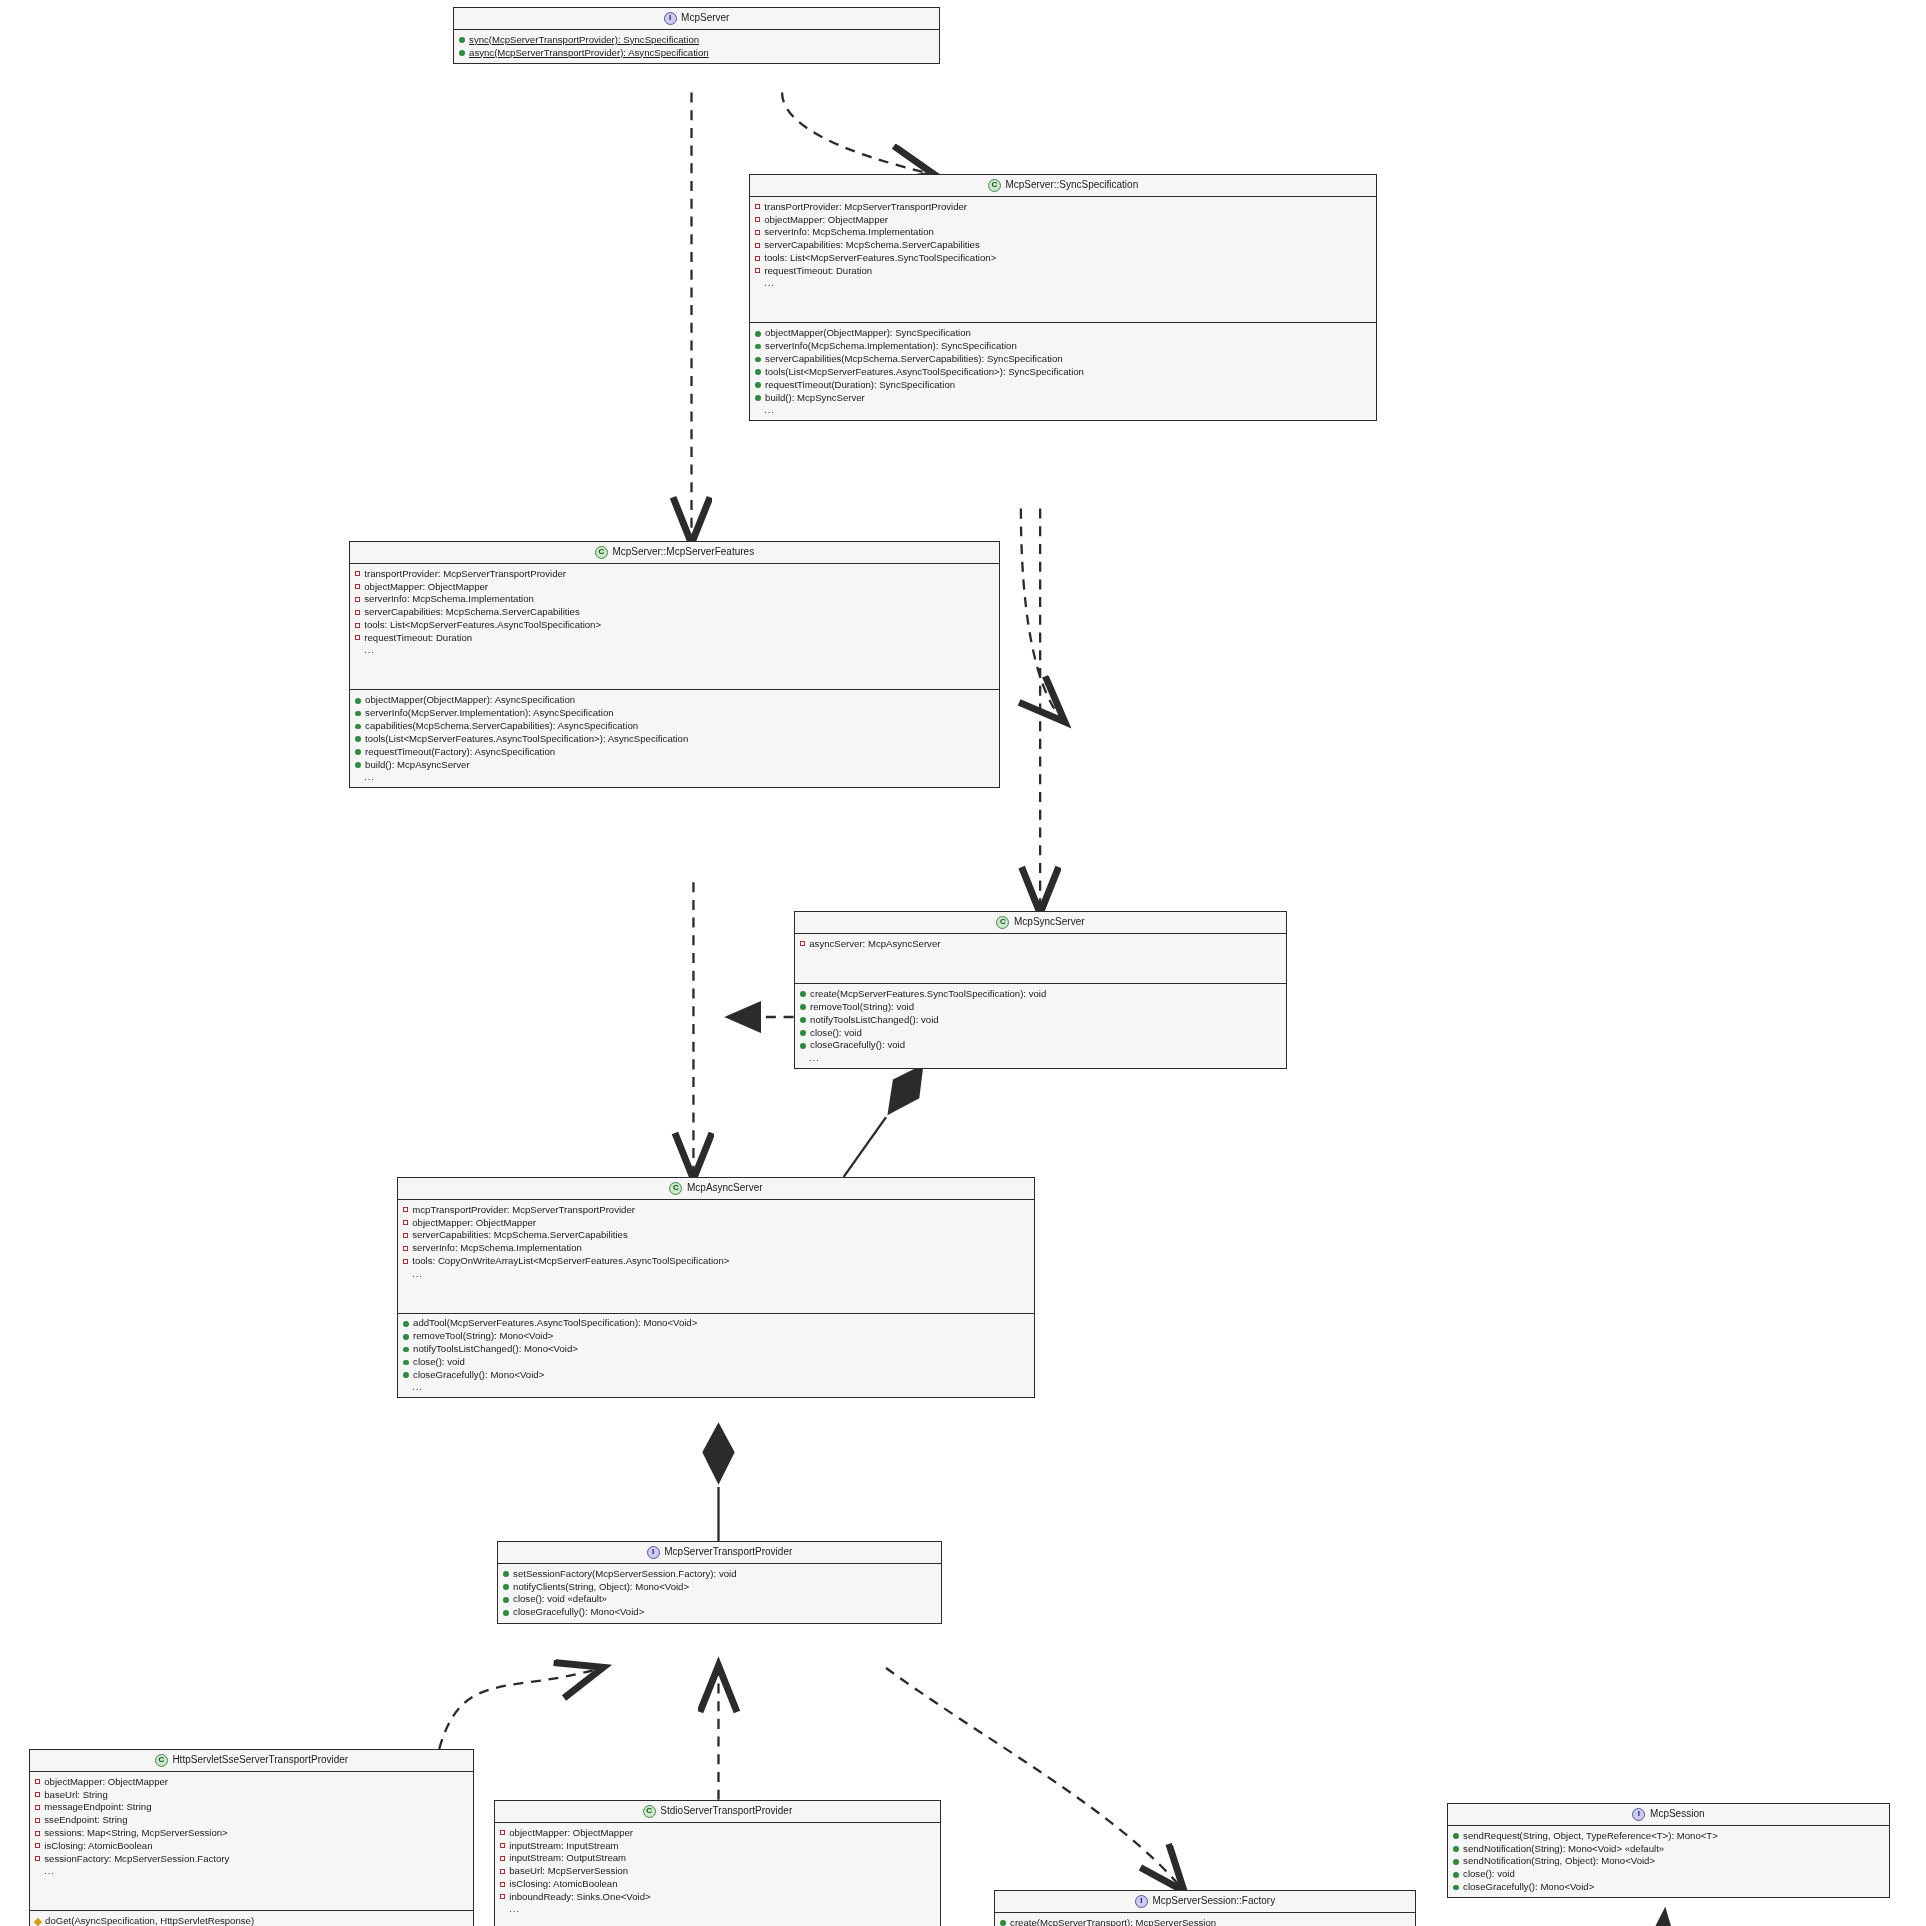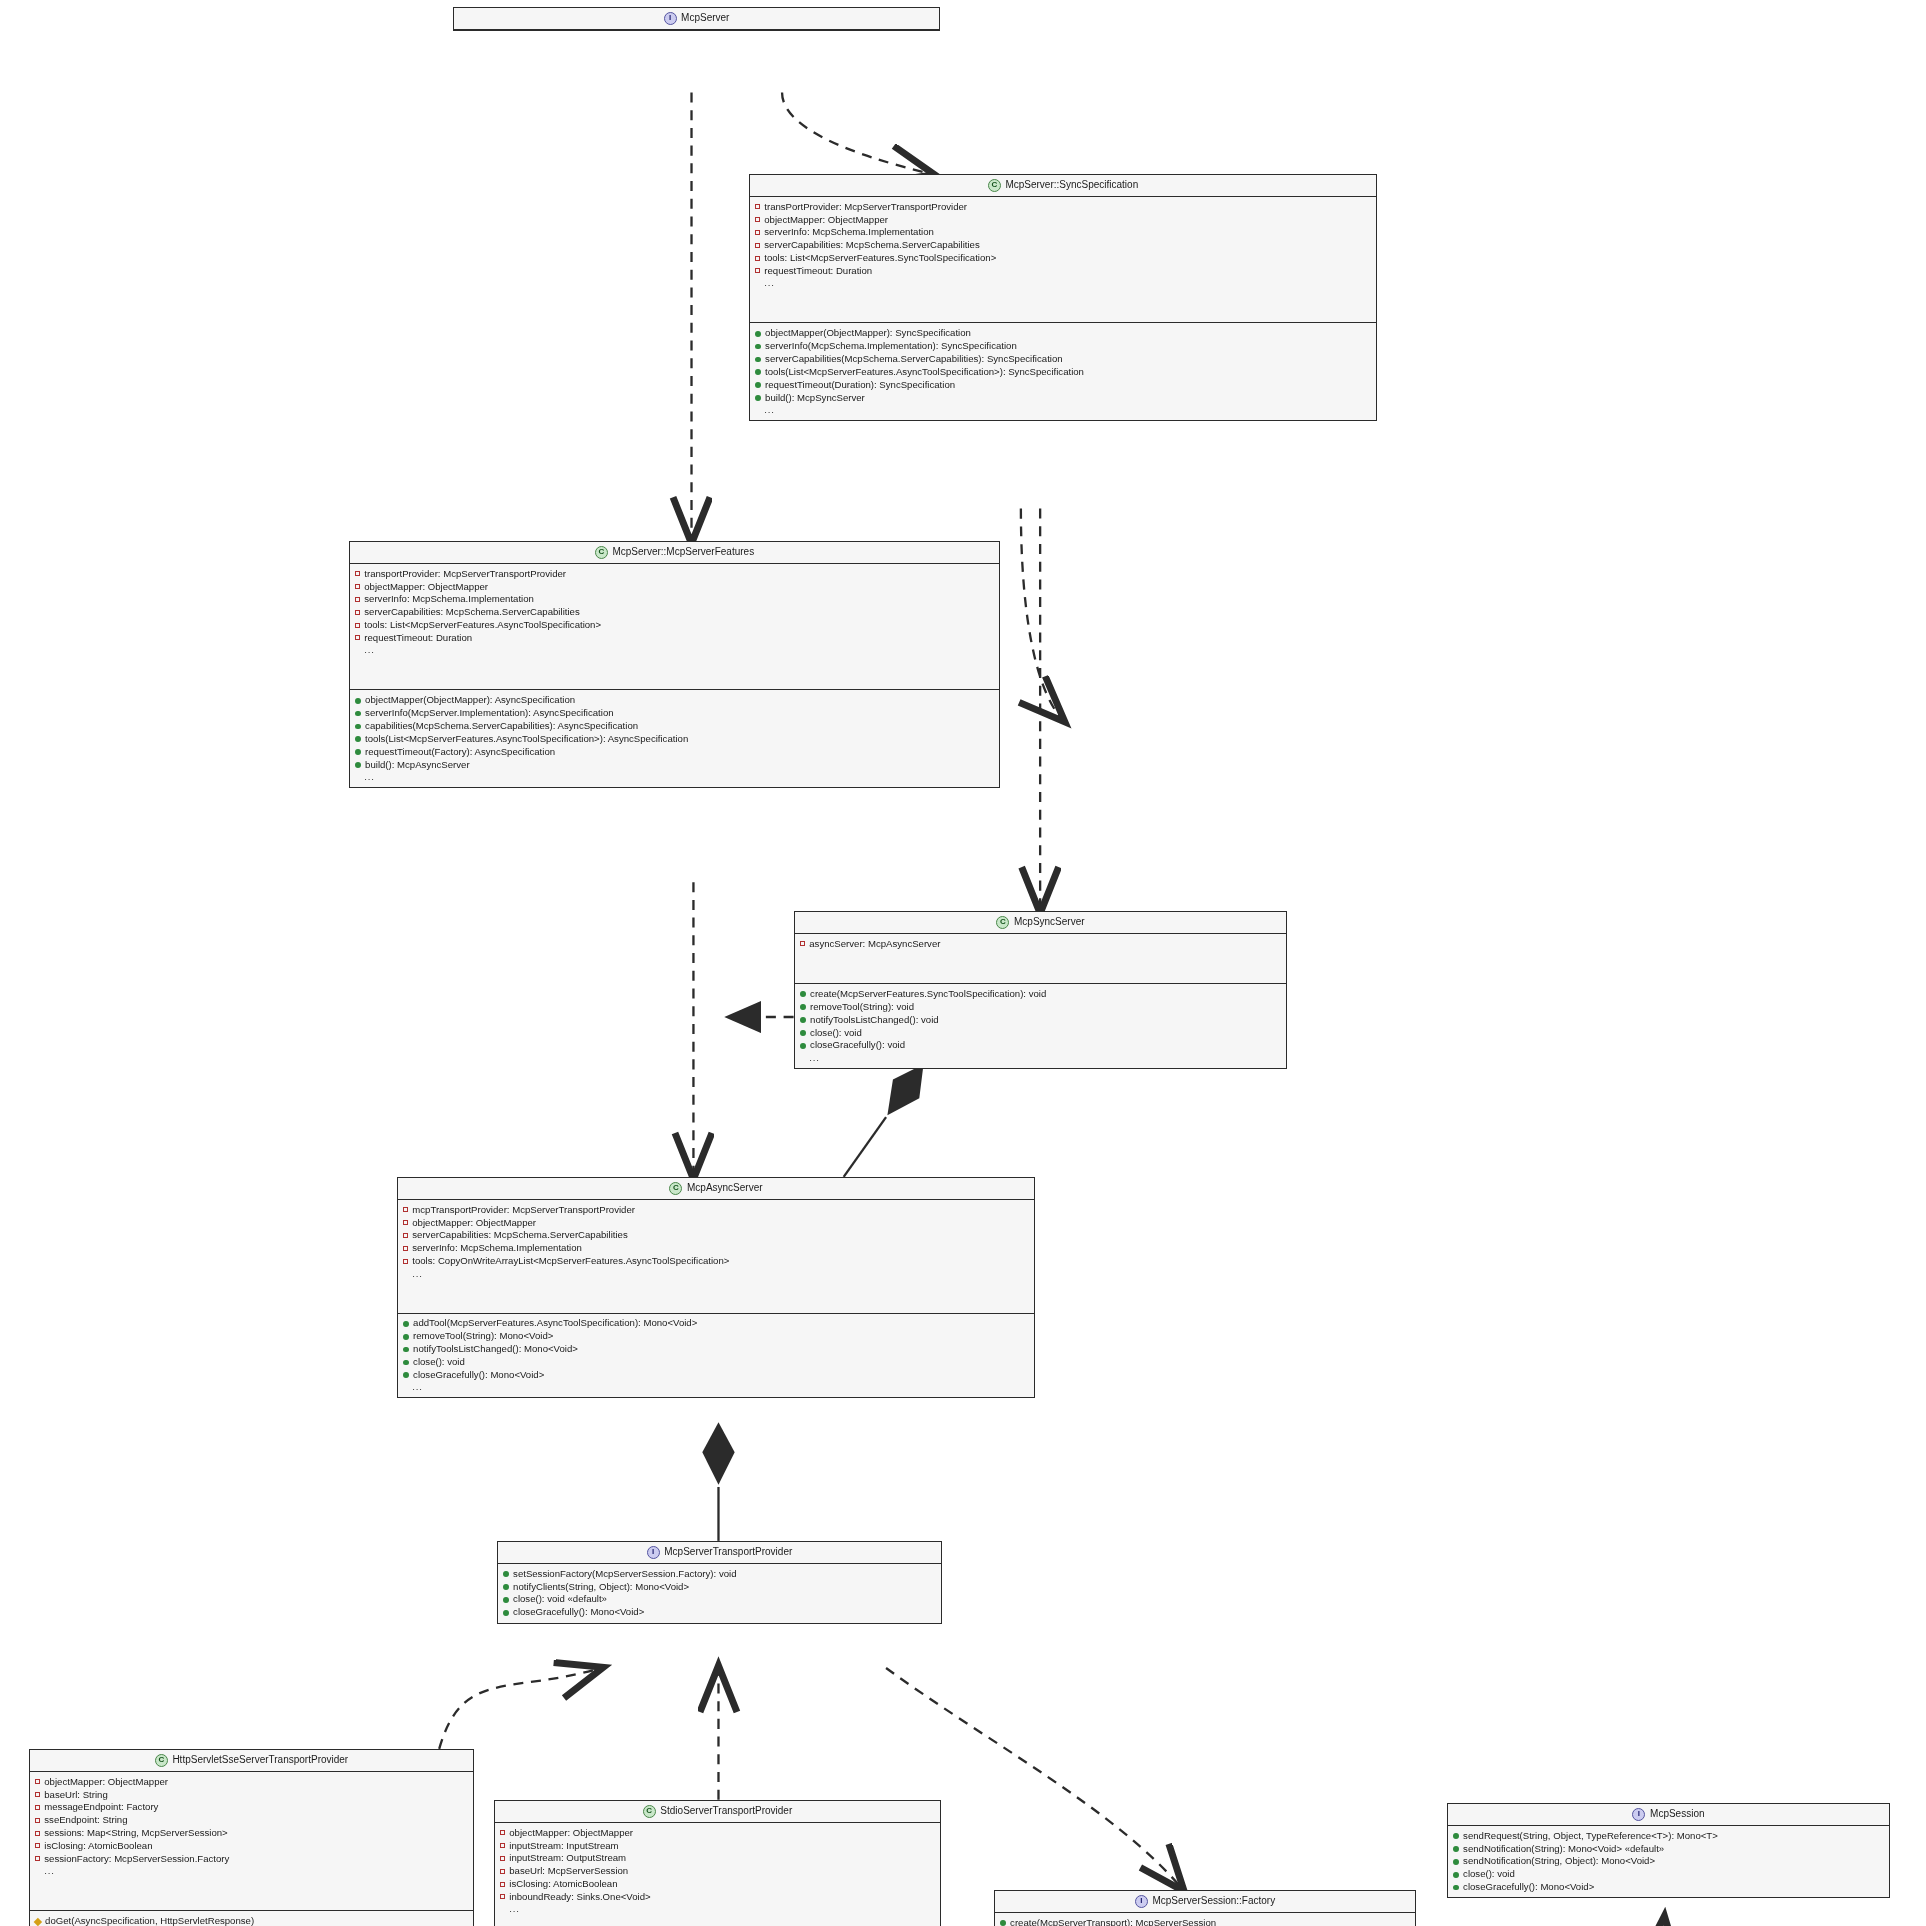--- a/index.html
+++ b/index.html
@@ -104,20 +104,30 @@
 
     <path d="M4680,7265 C4660,7150 4640,7090 4620,7005" fill="none" stroke="#2b2b2b" stroke-width="6" stroke-dasharray="26 20" marker-end="url(#arrowOpen)"></path>
   </svg>
 
   <div id="classes-layer">
       <div class="uml-class" style="left: 453px; top: 7px; width: 487px;">
         <div class="uml-title">
           <span class="stereo I">I</span>
           <span>McpServer</span>
         </div>
+        <div class="section">
+          <div class="mem ul">
+            <span class="mark pub"></span>
+            <span class="txt">sync(McpServerTransportProvider): SyncSpecification</span>
+          </div>
+          <div class="mem ul">
+            <span class="mark pub"></span>
+            <span class="txt">async(McpServerTransportProvider): AsyncSpecification</span>
+          </div>
+        </div>
       </div>
       <div class="uml-class" style="left: 749px; top: 174px; width: 628px;">
         <div class="uml-title">
           <span class="stereo C">C</span>
           <span>McpServer::SyncSpecification</span>
         </div>
         <div class="section">
           <div class="mem">
             <span class="mark priv"></span>
             <span class="txt">transPortProvider: McpServerTransportProvider</span>
@@ -352,21 +362,21 @@
           <div class="mem">
             <span class="mark priv"></span>
             <span class="txt">objectMapper: ObjectMapper</span>
           </div>
           <div class="mem">
             <span class="mark priv"></span>
             <span class="txt">baseUrl: String</span>
           </div>
           <div class="mem">
             <span class="mark priv"></span>
-            <span class="txt">messageEndpoint: Factory</span>
+            <span class="txt">messageEndpoint: String</span>
           </div>
           <div class="mem">
             <span class="mark priv"></span>
             <span class="txt">sseEndpoint: String</span>
           </div>
           <div class="mem">
             <span class="mark priv"></span>
             <span class="txt">sessions: Map&lt;String, McpServerSession&gt;</span>
           </div>
           <div class="mem">

